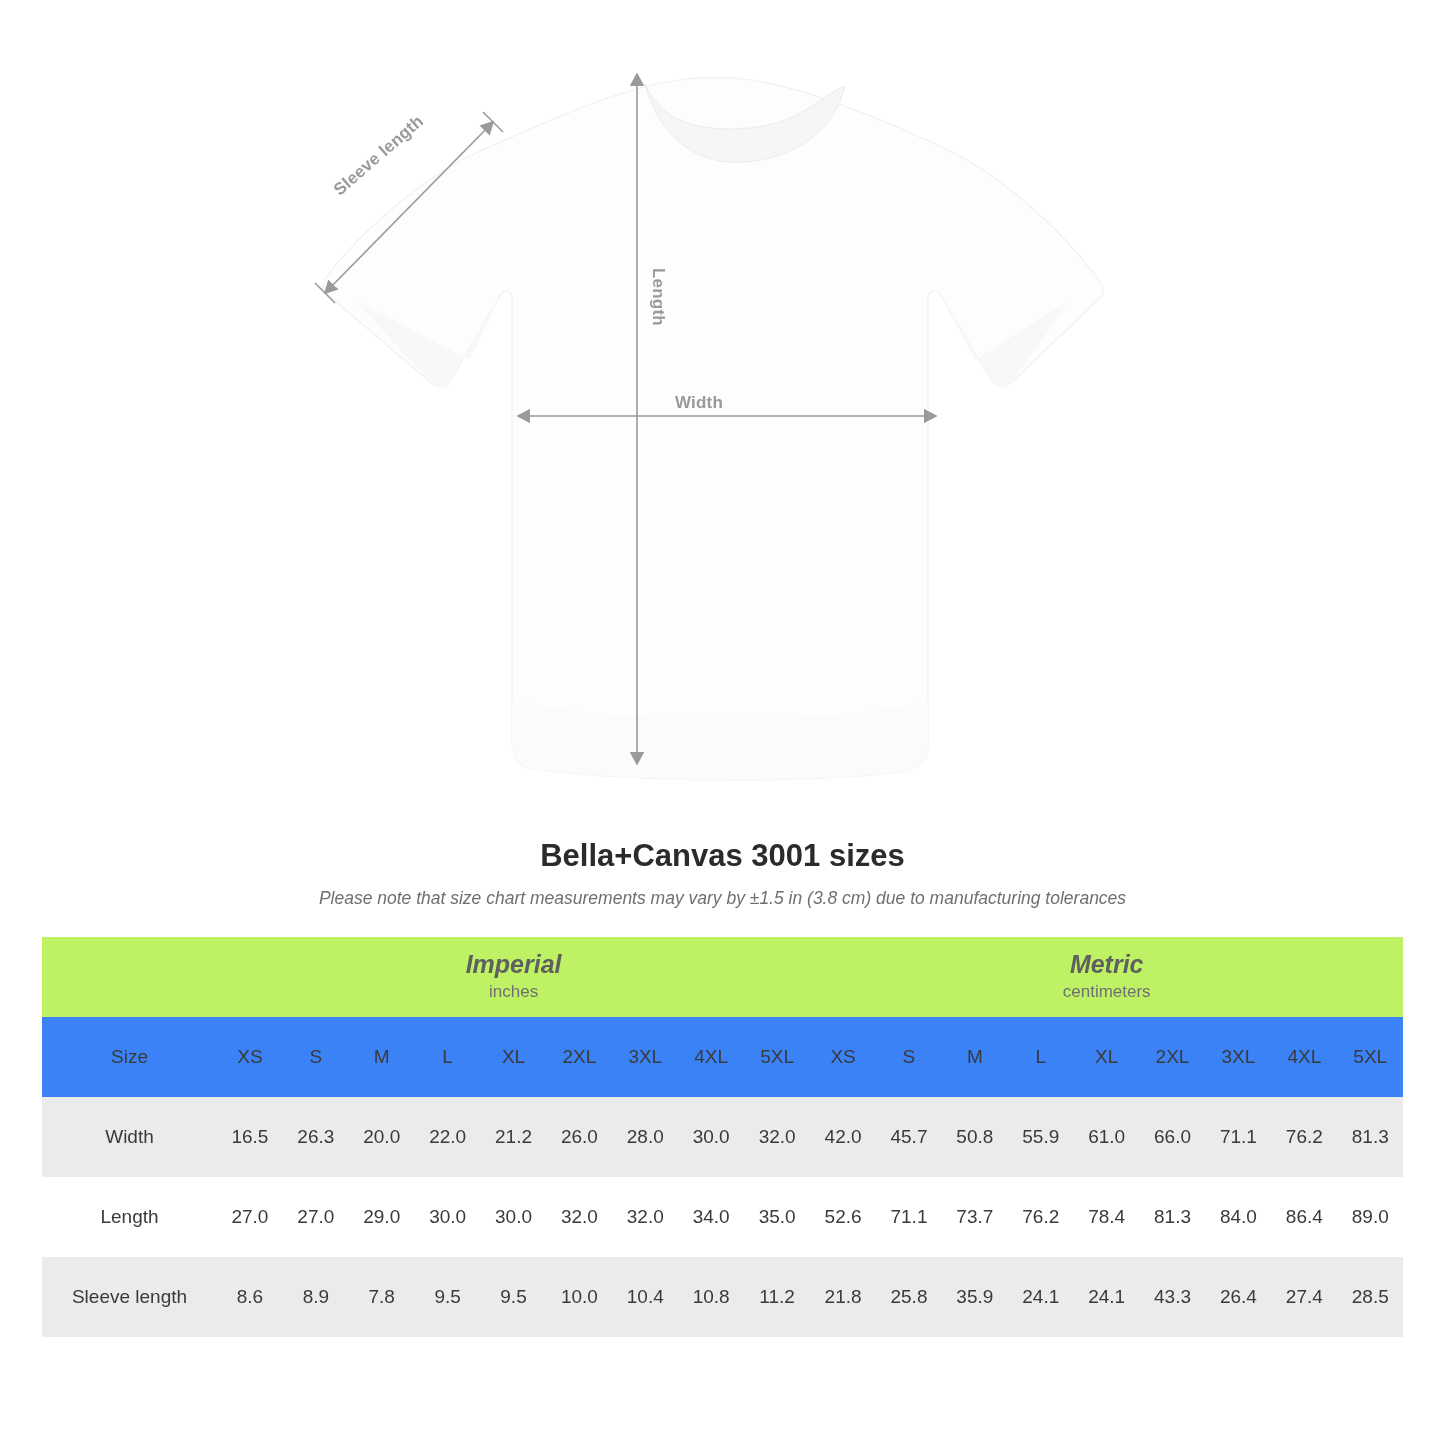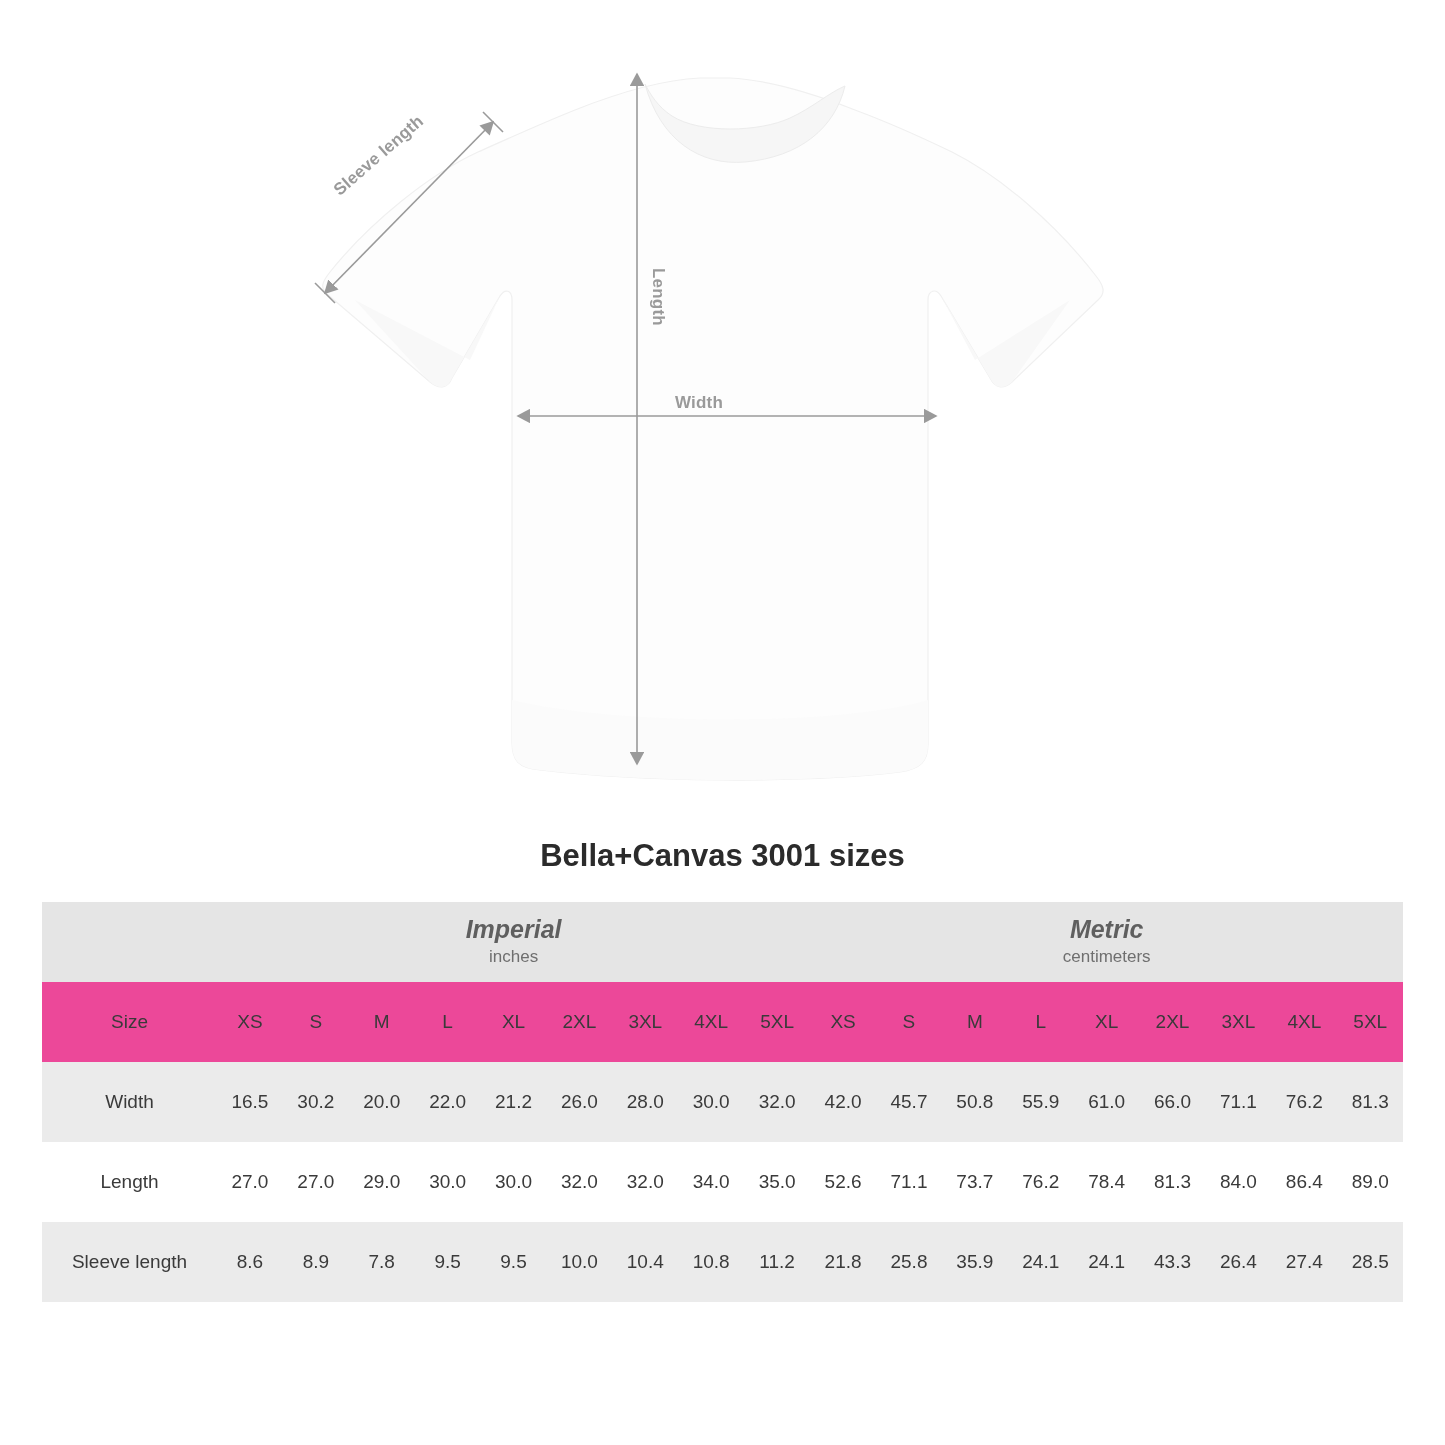--- a/index.html
+++ b/index.html
@@ -88,37 +88,37 @@
     text-align: center;
     vertical-align: middle;
     font-size: 19px;
     color: #3a3a3a;
     font-weight: normal;
     border: none;
     padding: 0;
     height: 80px;
   }
   .unit-band td {
-    background: #e5e5e5;
+    background: #bef264;
     height: 118px;
   }
   .unit-name {
     font-size: 25px;
     font-style: italic;
     font-weight: bold;
     color: #5f5f5f;
     line-height: 1.15;
   }
   .unit-sub {
     font-size: 17px;
     color: #6f6f6f;
     line-height: 1.5;
   }
   .header-row td {
-    background: #ec4899;
+    background: #3b82f6;
     font-weight: bold;
     font-size: 20px;
     color: #2f2f2f;
   }
   .row-shade td {
     background: #ebebeb;
   }
   .row-plain td {
     background: #ffffff;
   }
@@ -192,20 +192,21 @@
       <rect x="645" y="262" width="24" height="98" fill="#ffffff" opacity="0.0"></rect>
     </svg>
 
     <div class="dim-label label-sleeve">Sleeve length</div>
     <div class="dim-label label-length">Length</div>
     <div class="dim-label label-width">Width</div>
   </div>
 
   <div class="title-block">
     <h1 class="chart-title">Bella+Canvas 3001 sizes</h1>
+    <p class="chart-note">Please note that size chart measurements may vary by ±1.5 in (3.8 cm) due to manufacturing tolerances</p>
   </div>
 
   <div class="table-wrap">
     <table class="size-table">
       <colgroup>
         <col class="col-label">
         <col class="col-size">
           <col class="col-size">
           <col class="col-size">
           <col class="col-size">
@@ -256,21 +257,21 @@
           <td>XL</td>
           <td>2XL</td>
           <td>3XL</td>
           <td>4XL</td>
           <td>5XL</td>
         </tr>
 
         <tr class="row-shade">
           <td class="rowhead">Width</td>
           <td>16.5</td>
-          <td>30.2</td>
+          <td>26.3</td>
           <td>20.0</td>
           <td>22.0</td>
           <td>21.2</td>
           <td>26.0</td>
           <td>28.0</td>
           <td>30.0</td>
           <td>32.0</td>
           <td>42.0</td>
           <td>45.7</td>
           <td>50.8</td>

